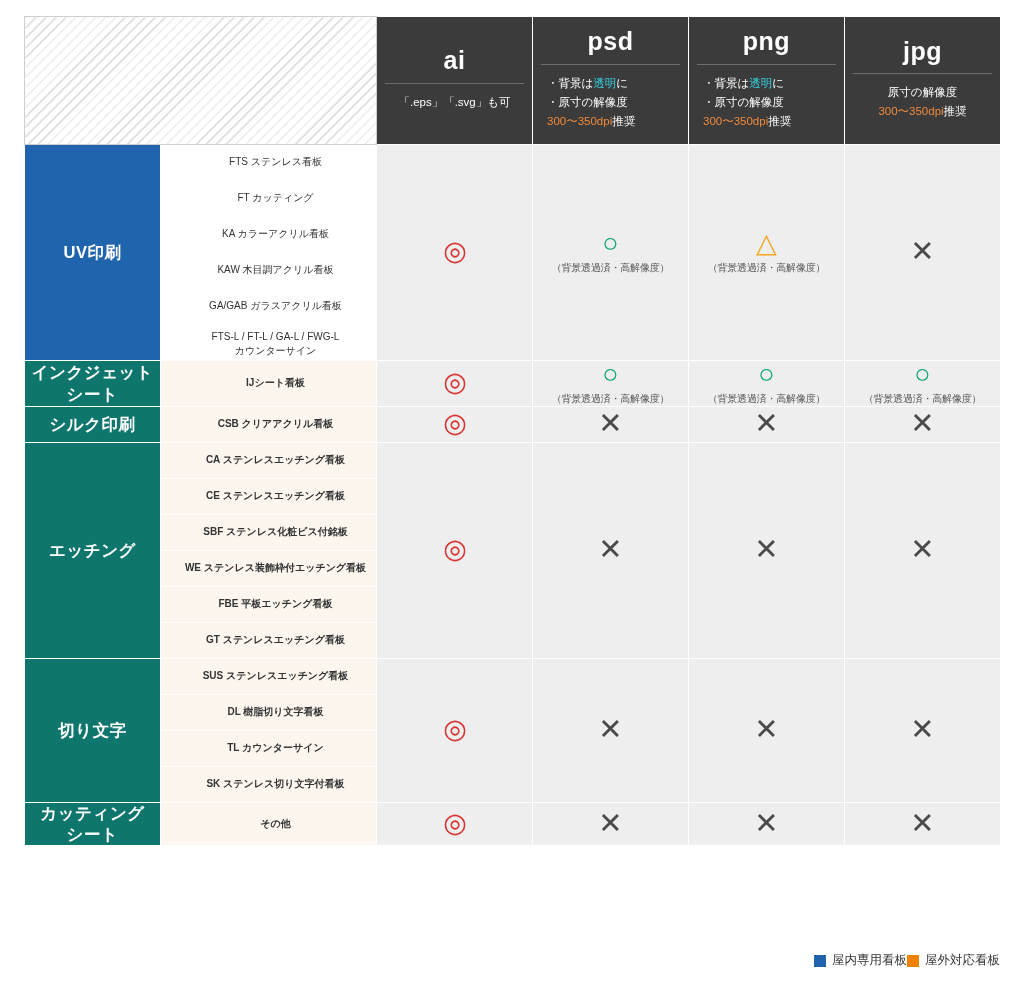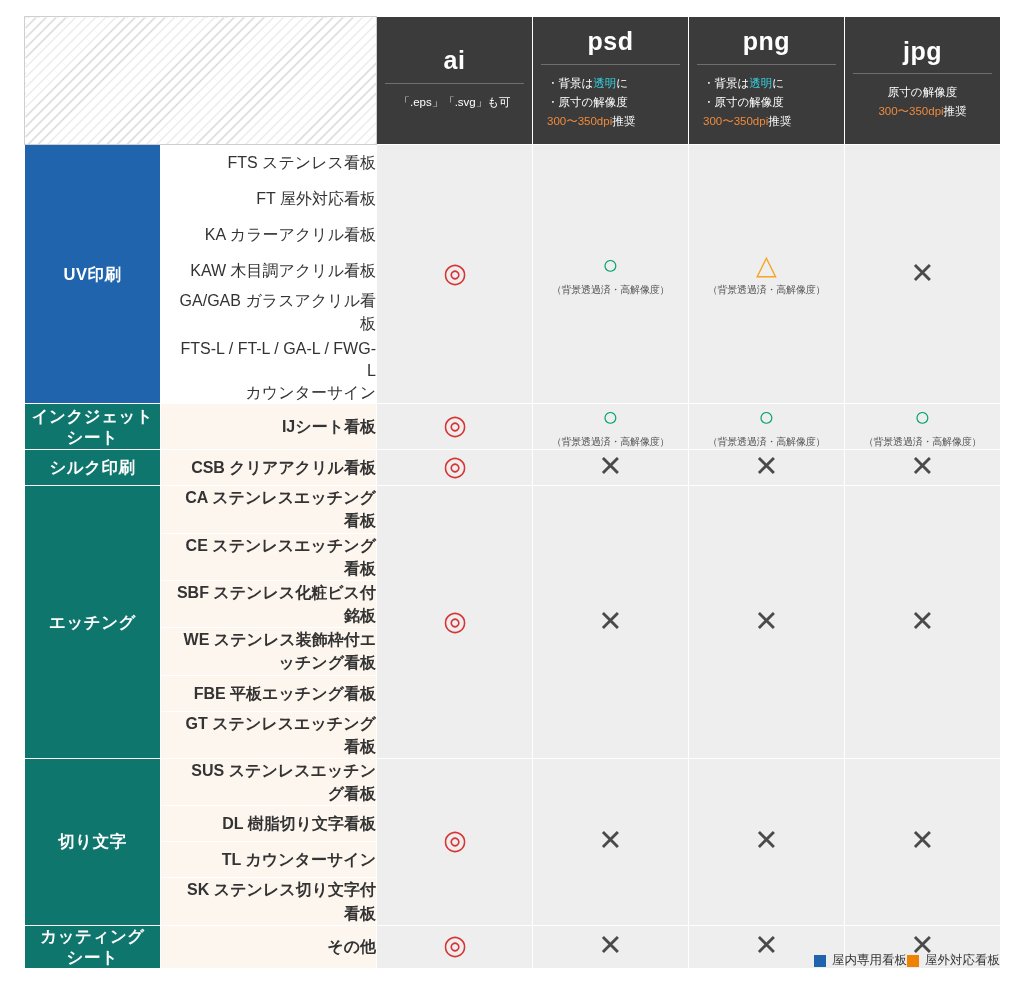--- a/index.html
+++ b/index.html
@@ -72,27 +72,27 @@
     font-size:16.5px;
     line-height:1.28;
     letter-spacing:.5px;
   }
   .cat.blue{background:#1f64ad;}
   .cat.orange{background:#0f766e;}
 
   
   .item{
     background:#ffffff;
-    font-size:16px;
+    font-size:10px;
     color:#333333;
     padding:0 0 0 14px !important;
     height:36px;
     border:1px solid #ffffff !important;
     border-bottom:1px dotted #c9c9c9 !important;
-    text-align:right;
+    text-align:center;
     line-height:1.45;
   }
   .item.last{border-bottom:1px solid #ffffff !important;}
   .item.tint{background:#fdf6ef;font-weight:bold;}
   .item.two-line{line-height:1.35;padding-top:2px !important;}
 
   
   .mark{
     background:#eeeeee;
     text-align:center;
@@ -189,21 +189,21 @@
           <td class="mark" rowspan="6">
             <span class="glyph tri">△</span>
             <span class="sub">（背景透過済・高解像度）</span>
           </td>
           <td class="mark" rowspan="6">
             <span class="glyph cross">✕</span>
           </td>
         </tr>
         <tr>
           <td class="item">
-            <div>FT 屋外対応看板</div>
+            <div>FT カッティング</div>
           </td>
         </tr>
         <tr>
           <td class="item">
             <div>KA カラーアクリル看板</div>
           </td>
         </tr>
         <tr>
           <td class="item">
             <div>KAW 木目調アクリル看板</div>

